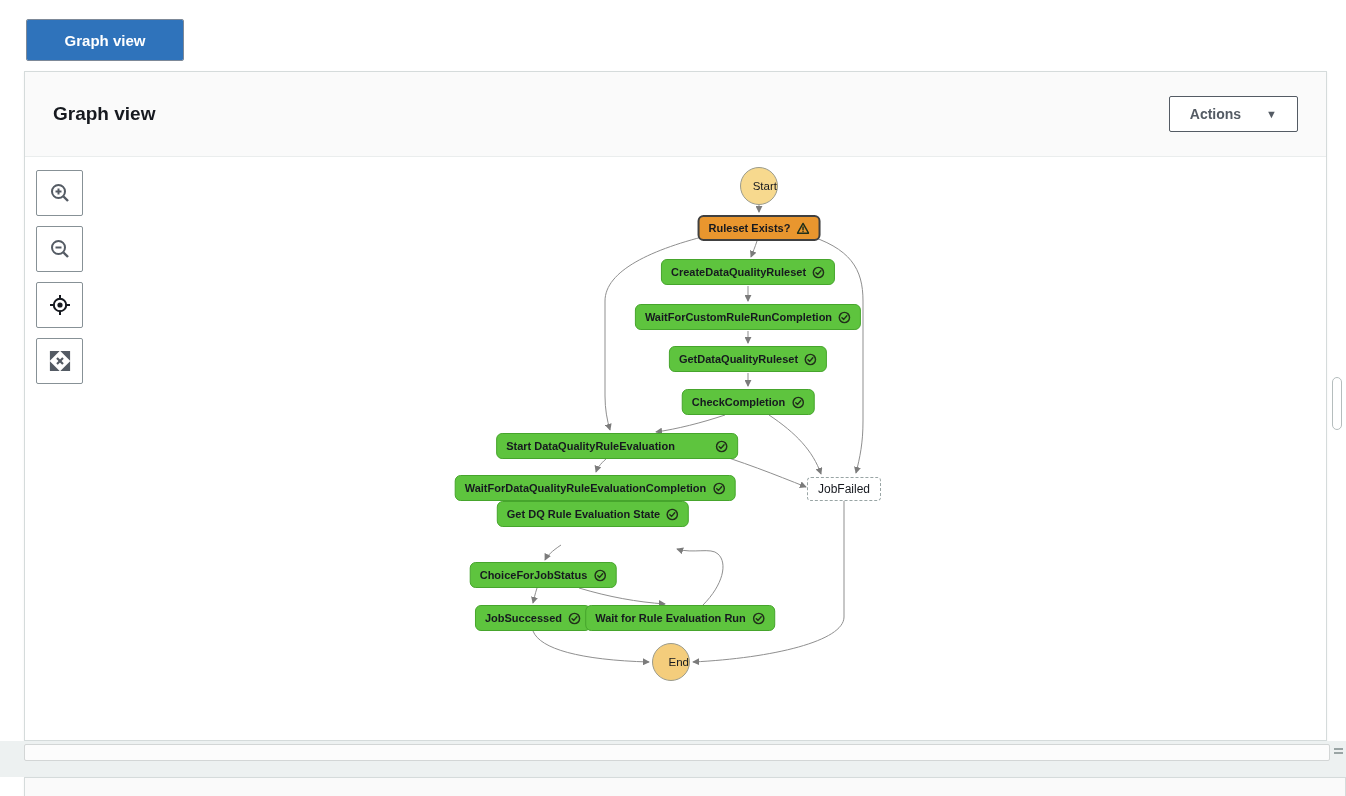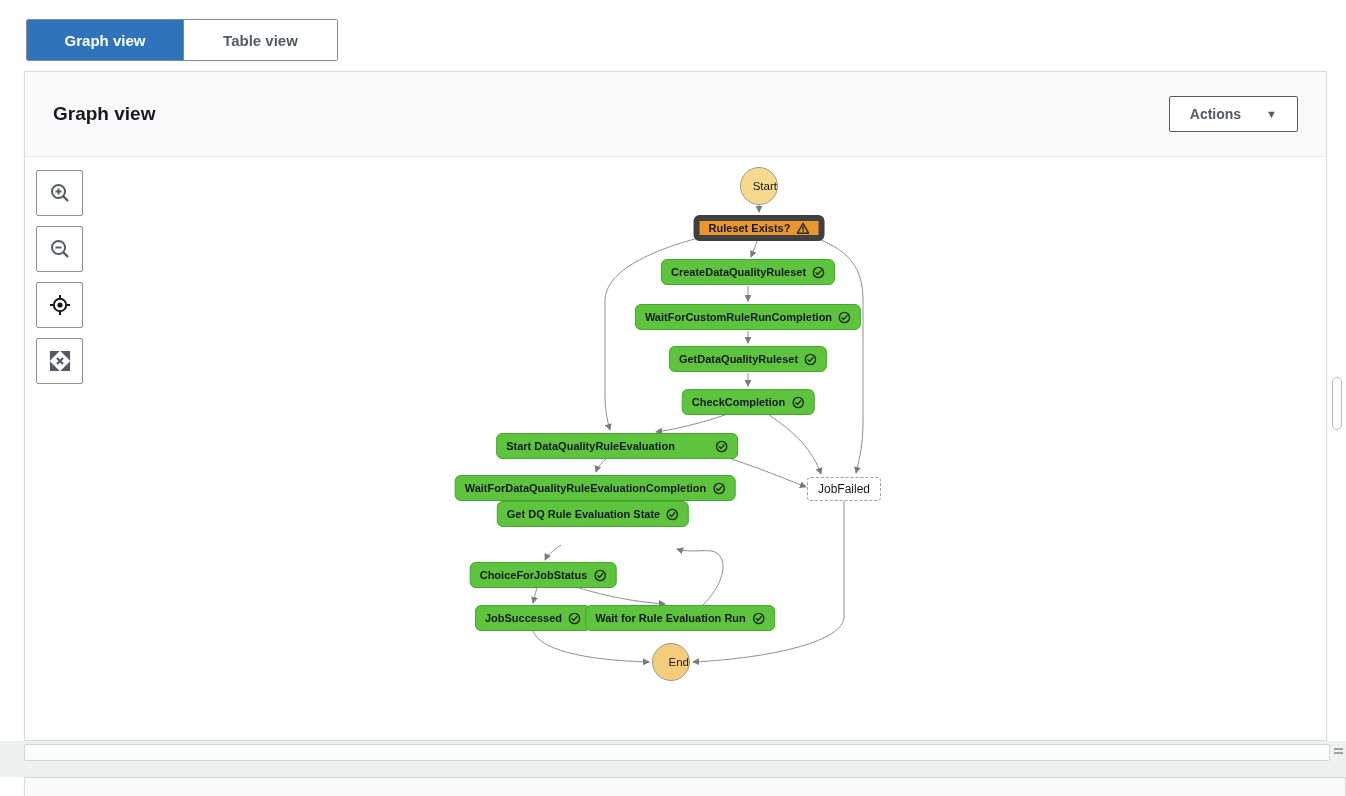--- a/index.html
+++ b/index.html
@@ -31,21 +31,21 @@
 
   .zoombar { position:absolute; left:11px; top:13px; display:flex; flex-direction:column; gap:10px; }
   .zoom-btn { width:47px; height:46px; background:#ffffff; border:1px solid #879196; border-radius:2px;
     display:flex; align-items:center; justify-content:center; cursor:pointer; }
 
   
   .node { position:absolute; transform:translate(-50%,-50%); display:flex; align-items:center; gap:6px;
     white-space:nowrap; font-size:11px; font-weight:bold; color:#16191f; cursor:pointer; }
   .node.state { height:26px; padding:0 9px; border-radius:6px; }
   .node.succeeded { background:#5ec43e; border:1px solid #46a52c; }
-  .node.caught-error { background:#e9962e; border:6px solid #404040; }
+  .node.caught-error { background:#e9962e; border:2px solid #404040; }
   .node.dashed { height:24px; padding:0 10px; background:#ffffff; border:1px dashed #98a4a4; border-radius:4px; font-weight:normal; font-size:12px;justify-content:flex-end; }
   .node.terminal { width:38px; height:38px; border-radius:50%; border:1px solid #9b9b8b; justify-content:flex-end; font-weight:normal; font-size:11.5px; }
   .node .n-icon { display:flex; }
 
   
   .bottom-strip { position:absolute; left:0; top:741px; width:1346px; height:36px; background:#edf1f1; }
   .hscrollbar { position:absolute; left:24px; top:744px; width:1306px; height:17px; background:#fcfcfc;
     border:1px solid #d3d6d6; border-radius:2px; cursor:pointer; }
   .corner-grip { position:absolute; left:1334px; top:748px; width:9px; display:flex; flex-direction:column; gap:2px; cursor:pointer; }
   .corner-grip span { height:2px; background:#9aa5a5; }
@@ -54,21 +54,20 @@
   .vscroll-thumb { position:absolute; left:1332px; top:377px; width:10px; height:53px;
     background:#ffffff; border:1px solid #b5bdbd; border-radius:5px; cursor:pointer; }
 </style>
 </head>
 <body>
 
 <div class="page">
 
   <div class="view-toggle">
     <div class="vt-btn selected">Graph view</div>
-    <div class="vt-btn unselected">Table view</div>
   </div>
 
   <div class="panel">
     <div class="panel-header">
       <div class="panel-title">Graph view</div>
       <div class="actions-btn">
         <span>Actions</span>
         <span class="actions-caret">▼</span>
       </div>
     </div>

